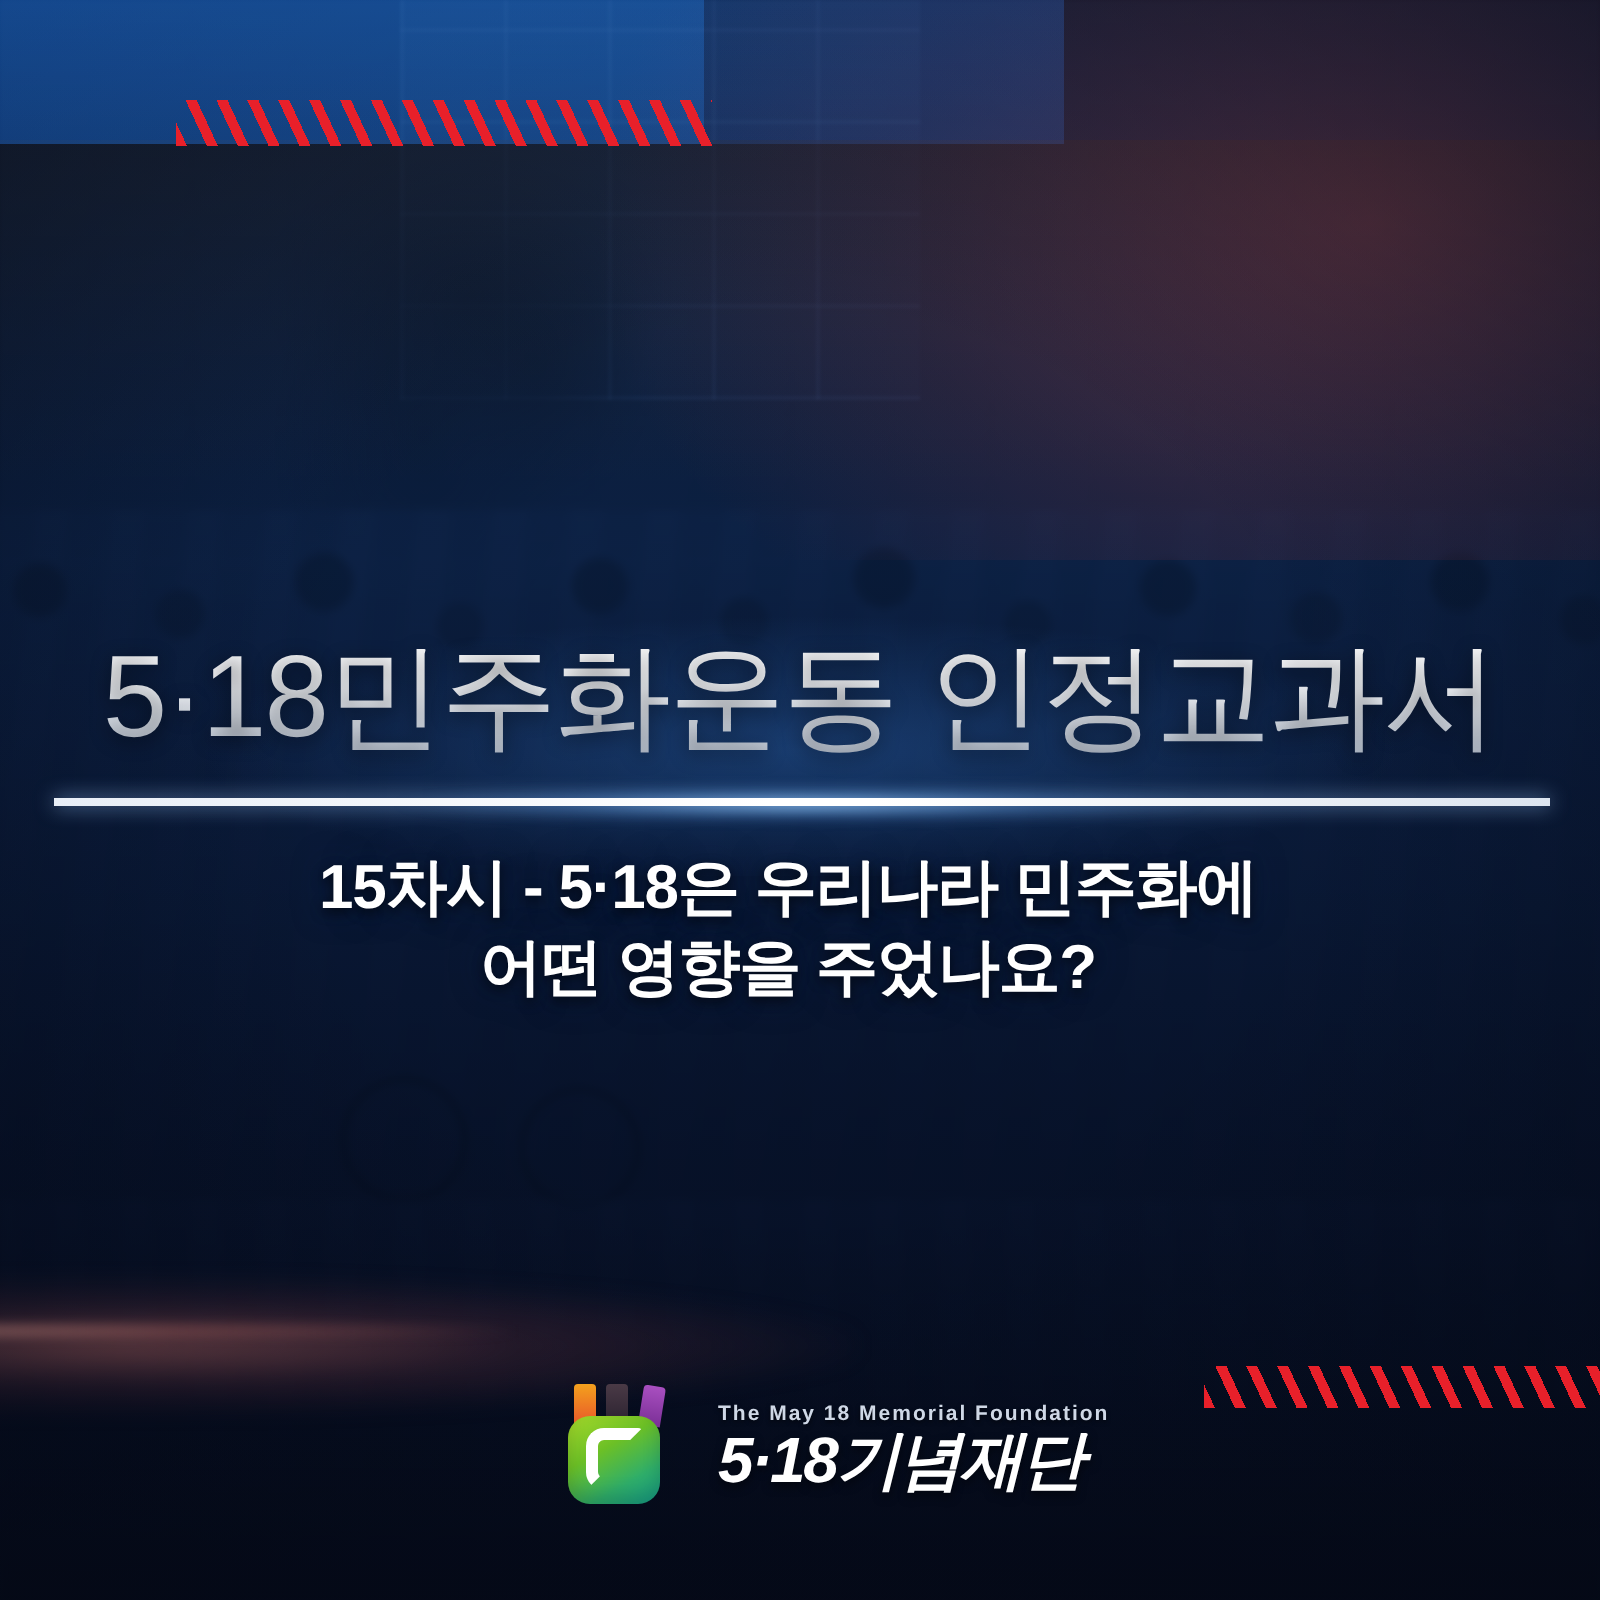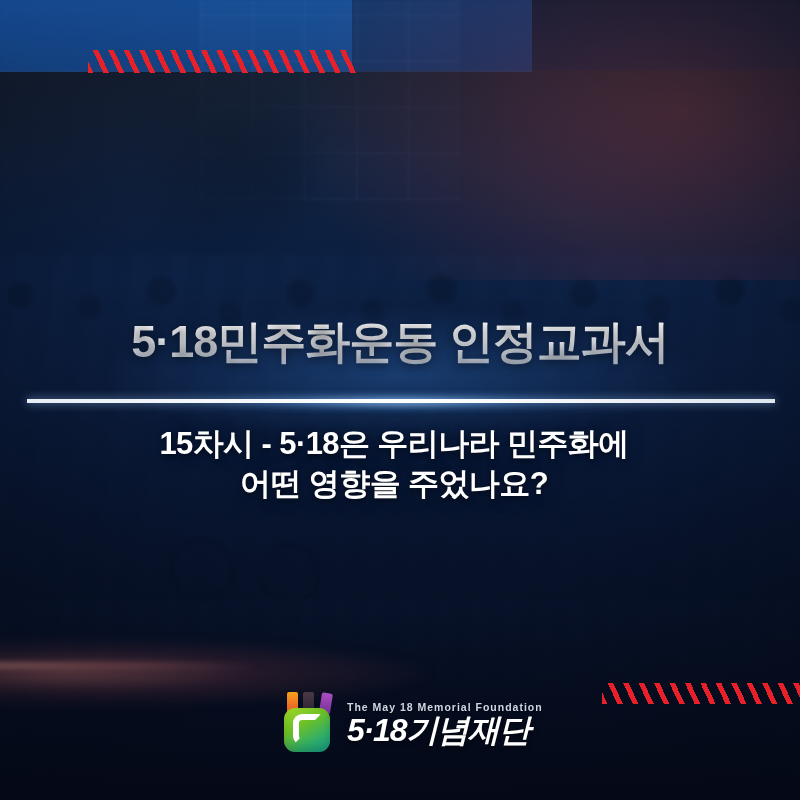--- a/index.html
+++ b/index.html
@@ -170,22 +170,22 @@
 
   
   .title-glow {
     position:absolute; left:0; top:288px; width:800px; height:150px;
     background:radial-gradient(ellipse 52% 62% at 50% 58%, rgba(52,122,210,.34), transparent 72%);
     pointer-events:none;
   }
   .title {
     position:absolute; left:0; top:318px; width:800px;
     text-align:center;
-    font-size:45px;
-    font-weight:700;
+    font-size:58px;
+    font-weight:400;
     letter-spacing:-1px;
     line-height:1.08;
     color:#e9eef6;
     background:linear-gradient(180deg,#ffffff 0%,#f2f5fa 42%,#c2cbd8 86%,#aeb8c7 100%);
     -webkit-background-clip:text;
     background-clip:text;
     -webkit-text-fill-color:transparent;
     text-shadow:0 2px 10px rgba(0,0,0,.45);
     white-space:nowrap;
   }
@@ -211,21 +211,21 @@
     color:#ffffff;
     letter-spacing:-0.6px;
     text-shadow:0 2px 6px rgba(0,0,0,.65), 0 0 16px rgba(10,30,70,.5);
     white-space:pre-line;
   }
 
   
   .logo {
     position:absolute; left:282px; top:688px;
     width:240px; height:68px;
-    display:flex; align-items:center; gap:9px;
+    display:flex; align-items:center; gap:21px;
   }
   .logo-mark { position:relative; width:56px; height:60px; flex:0 0 56px; }
 
   .logo-bars { position:absolute; left:5px; top:0px; width:46px; height:20px; }
   .logo-bar  { position:absolute; top:0; width:11px; height:20px; border-radius:2px 2px 0 0; }
   .logo-bar.b1 { left:0px;  background:linear-gradient(180deg,#f4a11d,#e8582a); }
   .logo-bar.b2 { left:16px; background:linear-gradient(180deg,#4a3a46,#2b2230); }
   .logo-bar.b3 { left:32px; background:linear-gradient(180deg,#a94fc0,#7a2f96); transform:rotate(9deg); transform-origin:bottom left; }
 
   .logo-square {

